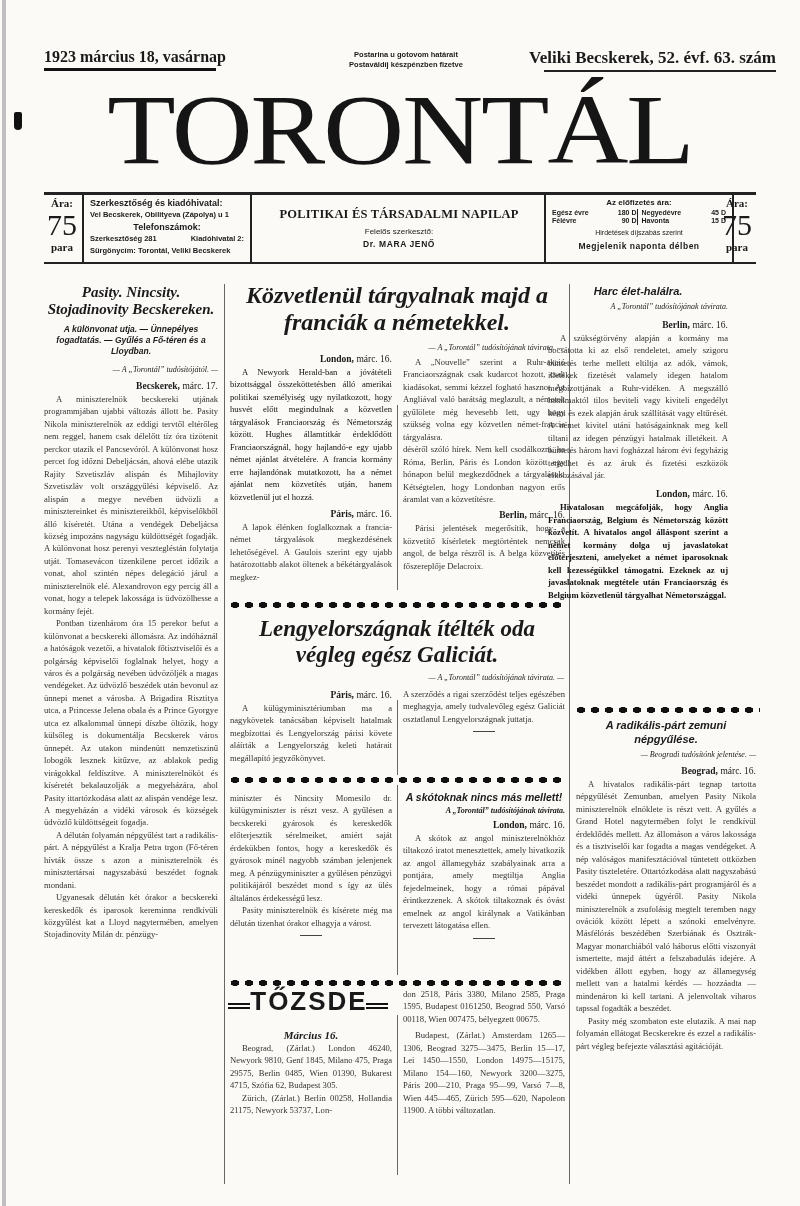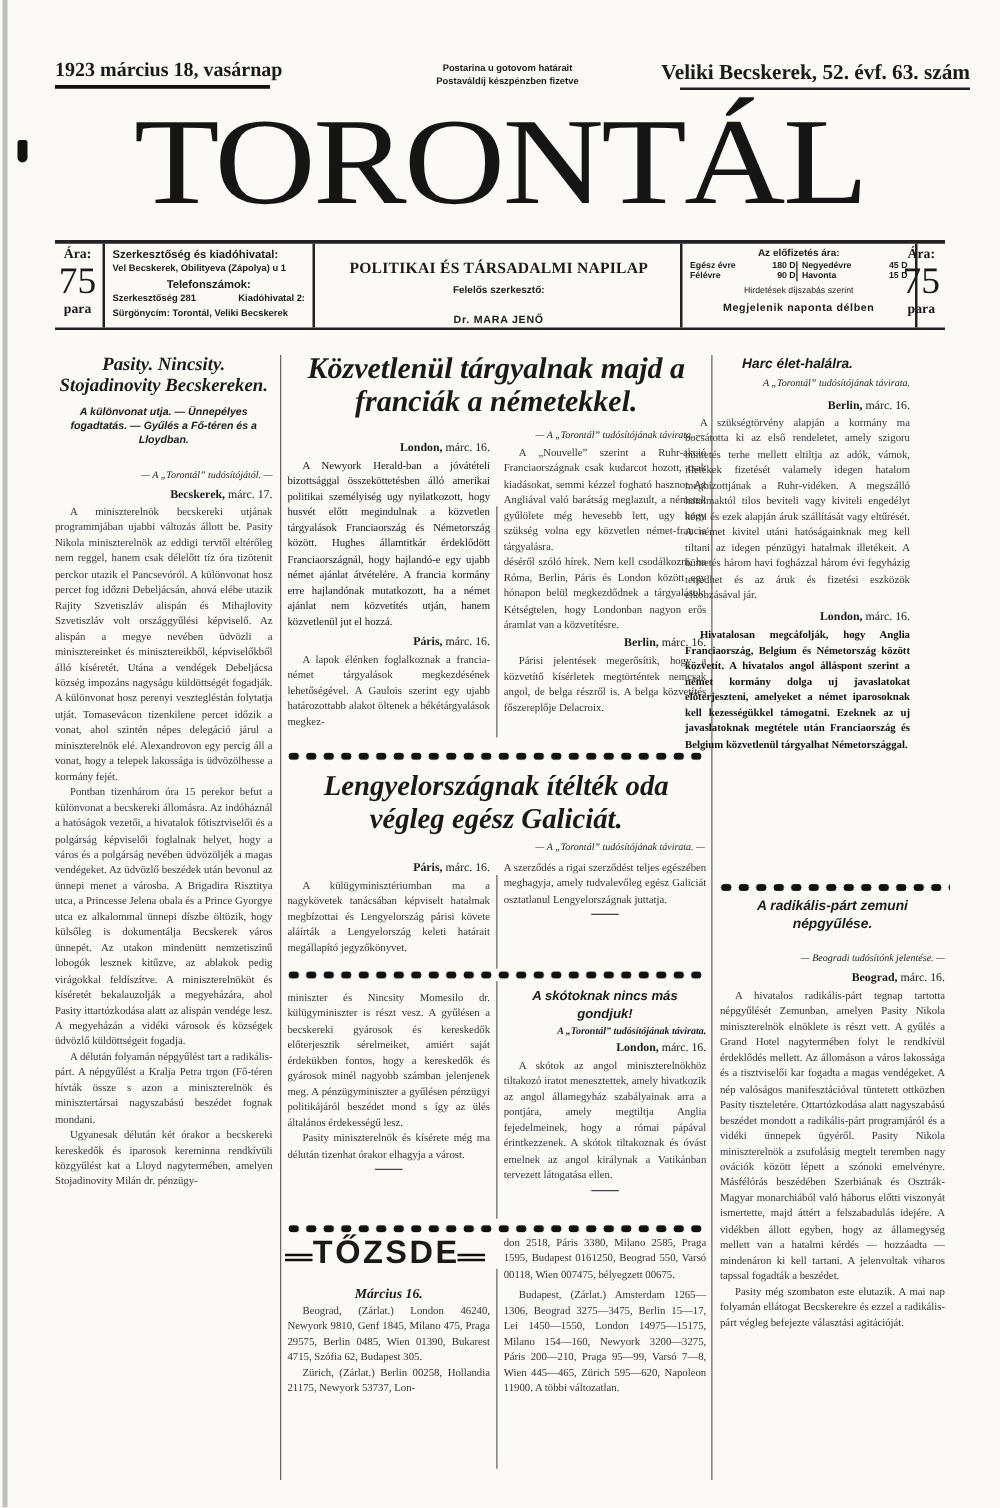--- a/index.html
+++ b/index.html
@@ -28,22 +28,22 @@
   .price .num { font-size: 30px; line-height: 32px; display: block; }
   .price .unit { font-size: 11px; font-weight: bold; display: block; }
   .cell-left { left: 0; width: 36px; }
   .cell-editorial { left: 38px; width: 170px; border-left: 2px solid #222; border-right: 2px solid #222; padding: 2px 6px; font-family: "Liberation Sans", sans-serif; }
   .cell-editorial .row { font-size: 7.5px; font-weight: bold; line-height: 12px; white-space: nowrap; }
   .cell-editorial .big { font-size: 9px; }
   .cell-editorial .ctr { text-align: center; }
   .cell-editorial .split { display: flex; justify-content: space-between; }
   .cell-center { left: 210px; width: 290px; text-align: center; }
   .cell-center .sub { font-family: "Liberation Serif", serif; font-size: 12.5px; font-weight: bold; margin-top: 12px; letter-spacing: 0.2px; }
-  .cell-center .ed-lbl { font-family: "Liberation Sans", sans-serif; font-size: 8px; font-weight: bold; margin-top: 5px; }
-  .cell-center .ed-name { font-family: "Liberation Sans", sans-serif; font-size: 8.5px; font-weight: bold; margin-top: 14px; letter-spacing: 0.6px; }
+  .cell-center .ed-lbl { font-family: "Liberation Sans", sans-serif; font-size: 8px; font-weight: normal; margin-top: 5px; }
+  .cell-center .ed-name { font-family: "Liberation Sans", sans-serif; font-size: 8.5px; font-weight: bold; margin-top: 3px; letter-spacing: 0.6px; }
   .cell-sub { left: 500px; width: 190px; border-left: 2px solid #222; border-right: 2px solid #222; padding: 2px 6px; font-family: "Liberation Sans", sans-serif; }
   .cell-sub .hd { text-align: center; font-size: 8px; font-weight: bold; line-height: 12px; }
   .cell-sub .tbl { display: flex; font-size: 7px; font-weight: bold; line-height: 8px; }
   .cell-sub .tbl .c { flex: 1; }
   .cell-sub .tbl .c + .c { border-left: 1.5px solid #222; padding-left: 4px; }
   .cell-sub .tbl .ln { display: flex; justify-content: space-between; }
   .cell-sub .note { text-align: center; font-size: 7px; line-height: 12px; margin-top: 2px; }
   .cell-sub .pub { text-align: center; font-size: 8.5px; font-weight: bold; letter-spacing: 0.5px; line-height: 14px; }
   .cell-right { left: 674px; width: 38px; }
 
@@ -146,21 +146,21 @@
   <div class="vrule" style="left:224px; top:284px; height:900px;"></div>
   <div class="vrule" style="left:569px; top:284px; height:900px;"></div>
   <div class="vrule" style="left:397px; top:405px; height:185px;"></div>
   <div class="vrule" style="left:397px; top:700px; height:75px;"></div>
   <div class="vrule" style="left:397px; top:785px; height:190px;"></div>
   <div class="vrule" style="left:397px; top:1015px; height:160px;"></div>
 
   <div class="col" style="left:44px; top:284px; width:174px;">
     <div class="hl-italic" style="font-size:15px; line-height:17px;">Pasity. Nincsity. Stojadinovity Becskereken.</div>
     <div class="deck" style="margin-top:6px;">A különvonat utja. — Ünnepélyes fogadtatás. — Gyűlés a Fő-téren és a Lloydban.</div>
-    <div class="byline" style="margin-top:16px;">— A „Torontál” tudósítójától. —</div>
+    <div class="byline" style="margin-top:6px;">— A „Torontál” tudósítójától. —</div>
     <div class="dateline" style="margin-top:2px;"><b>Becskerek,</b> <span>márc. 17.</span></div>
     <div class="body">
       <p>A miniszterelnök becskereki utjának programmjában ujabbi változás állott be. Pasity Nikola miniszterelnök az eddigi tervtől eltérőleg nem reggel, hanem csak délelőtt tíz óra tizötenit perckor utazik el Pancsevóról. A különvonat hosz percet fog időzni Debeljácsán, ahová elébe utazik Rajity Szvetiszláv alispán és Mihajlovity Szvetiszláv volt országgyűlési képviselő. Az alispán a megye nevében üdvözli a minisztereinket és minisztereikből, képviselőkből álló kíséretét. Utána a vendégek Debeljácsa község impozáns nagyságu küldöttségét fogadják. A különvonat hosz perenyi vesztegléstán folytatja utját. Tomasevácon tizenkilene percet időzik a vonat, ahol szintén népes delegáció járul a miniszterelnök elé. Alexandrovon egy percig áll a vonat, hogy a telepek lakossága is üdvözölhesse a kormány fejét.</p>
       <p>Pontban tizenhárom óra 15 perekor befut a különvonat a becskereki állomásra. Az indóháznál a hatóságok vezetői, a hivatalok főtisztviselői és a polgárság képviselői foglalnak helyet, hogy a város és a polgárság nevében üdvözöljék a magas vendégeket. Az üdvözlő beszédek után bevonul az ünnepi menet a városba. A Brigadira Risztitya utca, a Princesse Jelena obala és a Prince Gyorgye utca ez alkalommal ünnepi díszbe öltözik, hogy külsőleg is dokumentálja Becskerek város ünnepét. Az utakon mindenütt nemzetiszinű lobogók lesznek kitűzve, az ablakok pedig virágokkal feldíszítve. A miniszterelnököt és kíséretét bekalauzolják a megyeházára, ahol Pasity ittartózkodása alatt az alispán vendége lesz. A megyeházán a vidéki városok és községek üdvözlő küldöttségeit fogadja.</p>
       <p>A délután folyamán népgyűlést tart a radikális-párt. A népgyűlést a Kralja Petra trgon (Fő-téren hívták össze s azon a miniszterelnök és minisztertársai nagyszabású beszédet fognak mondani.</p>
       <p>Ugyanesak délután két órakor a becskereki kereskedők és iparosok kereminna rendkívüli közgyűlést kat a Lloyd nagytermében, amelyen Stojadinovity Milán dr. pénzügy-</p>
     </div>
   </div>
 
   <div class="col" style="left:230px; top:282px; width:334px;">
@@ -211,21 +211,21 @@
 
   <div class="col" style="left:230px; top:792px; width:162px;">
     <div class="body">
       <p style="text-indent:0;">miniszter és Nincsity Momesilo dr. külügyminiszter is részt vesz. A gyűlésen a becskereki gyárosok és kereskedők előterjesztik sérelmeiket, amiért saját érdekükben fontos, hogy a kereskedők és gyárosok minél nagyobb számban jelenjenek meg. A pénzügyminiszter a gyűlésen pénzügyi politikájáról beszédet mond s így az ülés általános érdekességű lesz.</p>
       <p>Pasity miniszterelnök és kísérete még ma délután tizenhat órakor elhagyja a várost.</p>
     </div>
     <div class="shortrule"></div>
   </div>
 
   <div class="col" style="left:403px; top:790px; width:162px;">
-    <div class="hl-italic" style="font-size:10.5px; line-height:14px; font-family:'Liberation Sans',sans-serif;">A skótoknak nincs más gondjuk!</div>
+    <div class="hl-italic" style="font-size:10.5px; line-height:14px; font-family:'Liberation Sans',sans-serif;">A skótoknak nincs más mellett!</div>
     <div class="byline" style="font-weight:bold;">A „Torontál” tudósítójának távirata.</div>
     <div class="dateline"><b>London,</b> <span>márc. 16.</span></div>
     <div class="body">
         <p>A skótok az angol miniszterelnökhöz tiltakozó iratot menesztettek, amely hivatkozik az angol államegyház szabályainak arra a pontjára, amely megtiltja Anglia fejedelmeinek, hogy a római pápával érintkezzenek. A skótok tiltakoznak és óvást emelnek az angol királynak a Vatikánban tervezett látogatása ellen.</p>
       </div>
     <div class="shortrule"></div>
   </div>
 
   <div class="ornament" style="left:228px; top:978px; width:336px;"></div>
 
@@ -258,20 +258,20 @@
     <div class="dateline" style="margin-top:6px;"><b>London,</b> <span>márc. 16.</span></div>
     <div class="body">
         <p class="strong">Hivatalosan megcáfolják, hogy Anglia Franciaország, Belgium és Németország között közvetít. A hivatalos angol álláspont szerint a német kormány dolga uj javaslatokat előterjeszteni, amelyeket a német iparosoknak kell kezességükkel támogatni. Ezeknek az uj javaslatoknak megtétele után Franciaország és Belgium közvetlenül tárgyalhat Németországgal.</p>
       </div>
   </div>
 
   <div class="ornament" style="left:574px; top:705px; width:186px;"></div>
 
   <div class="col" style="left:576px; top:718px; width:180px;">
     <div class="hl-italic" style="font-size:11px; line-height:14px; font-family:'Liberation Sans',sans-serif;">A radikális-párt zemuni népgyűlése.</div>
-    <div class="byline" style="margin-top:14px;">— Beogradi tudósítónk jelentése. —</div>
+    <div class="byline" style="margin-top:2px;">— Beogradi tudósítónk jelentése. —</div>
     <div class="dateline" style="margin-top:2px;"><b>Beograd,</b> <span>márc. 16.</span></div>
     <div class="body">
       <p>A hivatalos radikális-párt tegnap tartotta népgyűlését Zemunban, amelyen Pasity Nikola miniszterelnök elnöklete is részt vett. A gyűlés a Grand Hotel nagytermében folyt le rendkívül érdeklődés mellett. Az állomáson a város lakossága és a tisztviselői kar fogadta a magas vendégeket. A nép valóságos manifesztációval tüntetett ottközben Pasity tiszteletére. Ottartózkodása alatt nagyszabású beszédet mondott a radikális-párt programjáról és a vidéki ünnepek ügyéről. Pasity Nikola miniszterelnök a zsufolásig megtelt teremben nagy ovációk között lépett a szónoki emelvényre. Másfélórás beszédében Szerbiának és Osztrák-Magyar monarchiából való háborus előtti viszonyát ismertette, majd áttért a felszabadulás idejére. A vidékben állott egyben, hogy az államegység mellett van a hatalmi kérdés — hozzáadta — mindenáron ki kell tartani. A jelenvoltak viharos tapssal fogadták a beszédet.</p>
       <p>Pasity még szombaton este elutazik. A mai nap folyamán ellátogat Becskerekre és ezzel a radikális-párt végleg befejezte választási agitációját.</p>
     </div>
   </div>
 </div>
 
 </body></html>

